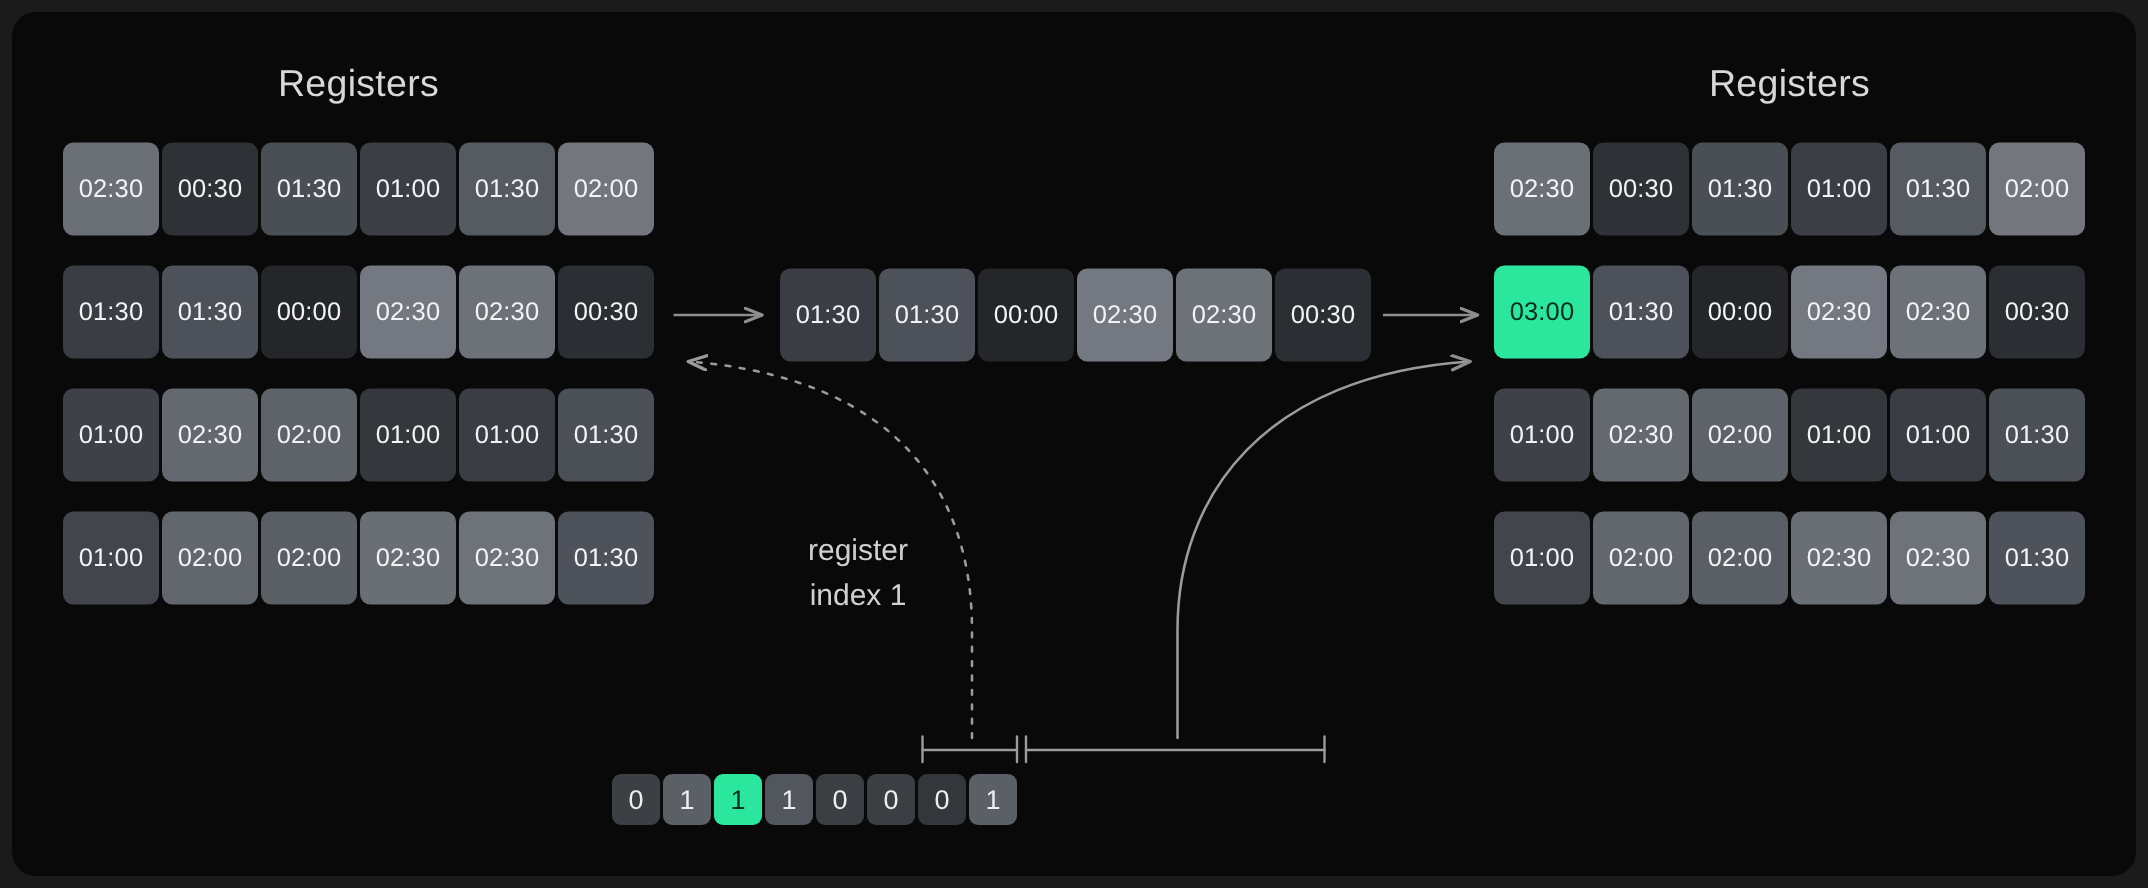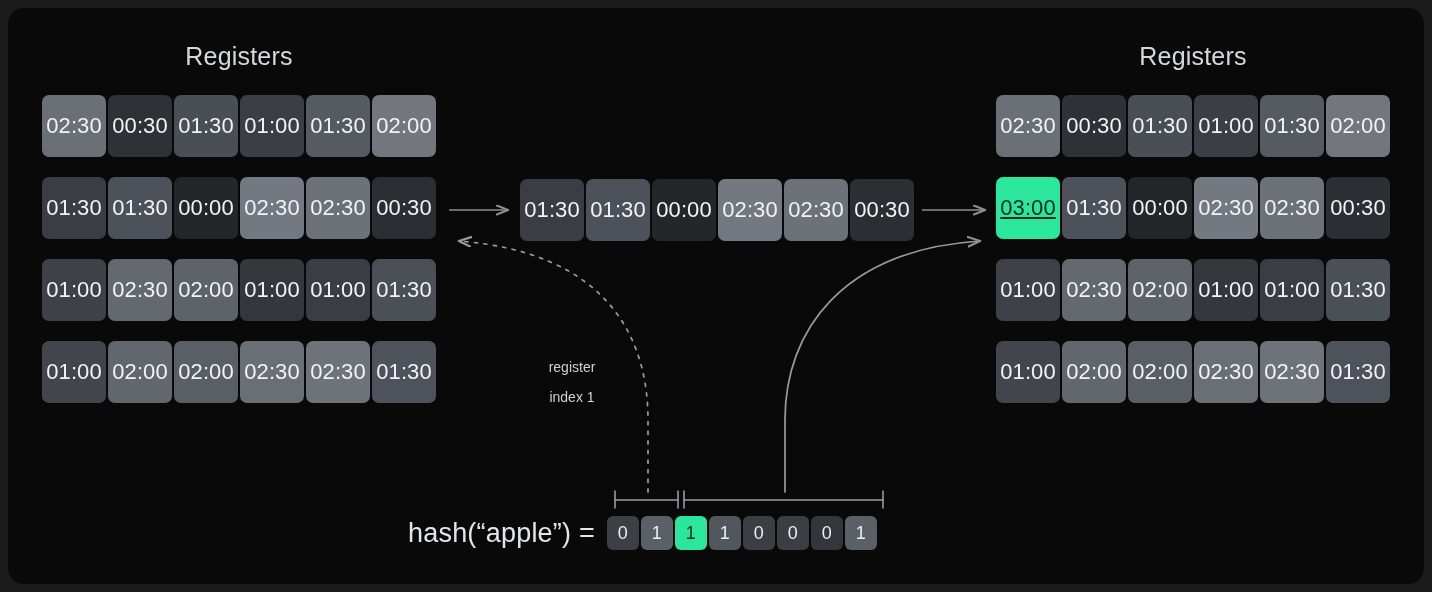--- a/index.html
+++ b/index.html
@@ -69,44 +69,43 @@
     gap: 2px;
   }
 
   .reg-cell {
     width: 64px;
     height: 62px;
     border-radius: 7px;
     display: flex;
     align-items: center;
     justify-content: center;
-    font-size: 22px;
+    font-size: 17px;
     color: #f2f3f4;
     letter-spacing: 0.1px;
     box-sizing: border-box;
   }
   .reg-cell.hl {
     background: #2ae79d !important;
     color: #052b1c;
-    text-decoration: underline;
   }
 
   
   #mid-strip {
     position: absolute;
     left: 520px;
     top: 179px;
     display: flex;
     gap: 2px;
   }
 
   
   .caption {
     position: absolute;
-    font-size: 14px;
+    font-size: 20px;
     line-height: 30px;
     color: #cfd0d2;
     text-align: center;
     white-space: pre-line;
   }
   #cap-index { left: 490px; top: 352px; width: 164px; }
   #cap-agg   { left: 786px; top: 352px; width: 142px; }
 
   
   #hash-row {
@@ -259,21 +258,20 @@
       <line x1="684" y1="491" x2="684" y2="508"></line>
       <line x1="684" y1="500" x2="883" y2="500"></line>
       <line x1="883" y1="491" x2="883" y2="508"></line>
     </g>
   </svg>
 
   <div class="caption" id="cap-index">register
 index 1</div>
 
   <div id="hash-row">
-    <div id="hash-label">hash(“apple”)  =</div>
     <div id="hash-bits">
         <div class="bit-cell" style="background: rgb(60, 64, 69);">0</div>
         <div class="bit-cell" style="background: rgb(91, 96, 103);">1</div>
         <div class="bit-cell hl" style="background: rgb(42, 231, 157);">1</div>
         <div class="bit-cell" style="background: rgb(82, 87, 94);">1</div>
         <div class="bit-cell" style="background: rgb(59, 63, 68);">0</div>
         <div class="bit-cell" style="background: rgb(59, 63, 68);">0</div>
         <div class="bit-cell" style="background: rgb(51, 54, 59);">0</div>
         <div class="bit-cell" style="background: rgb(91, 96, 103);">1</div>
       </div>

